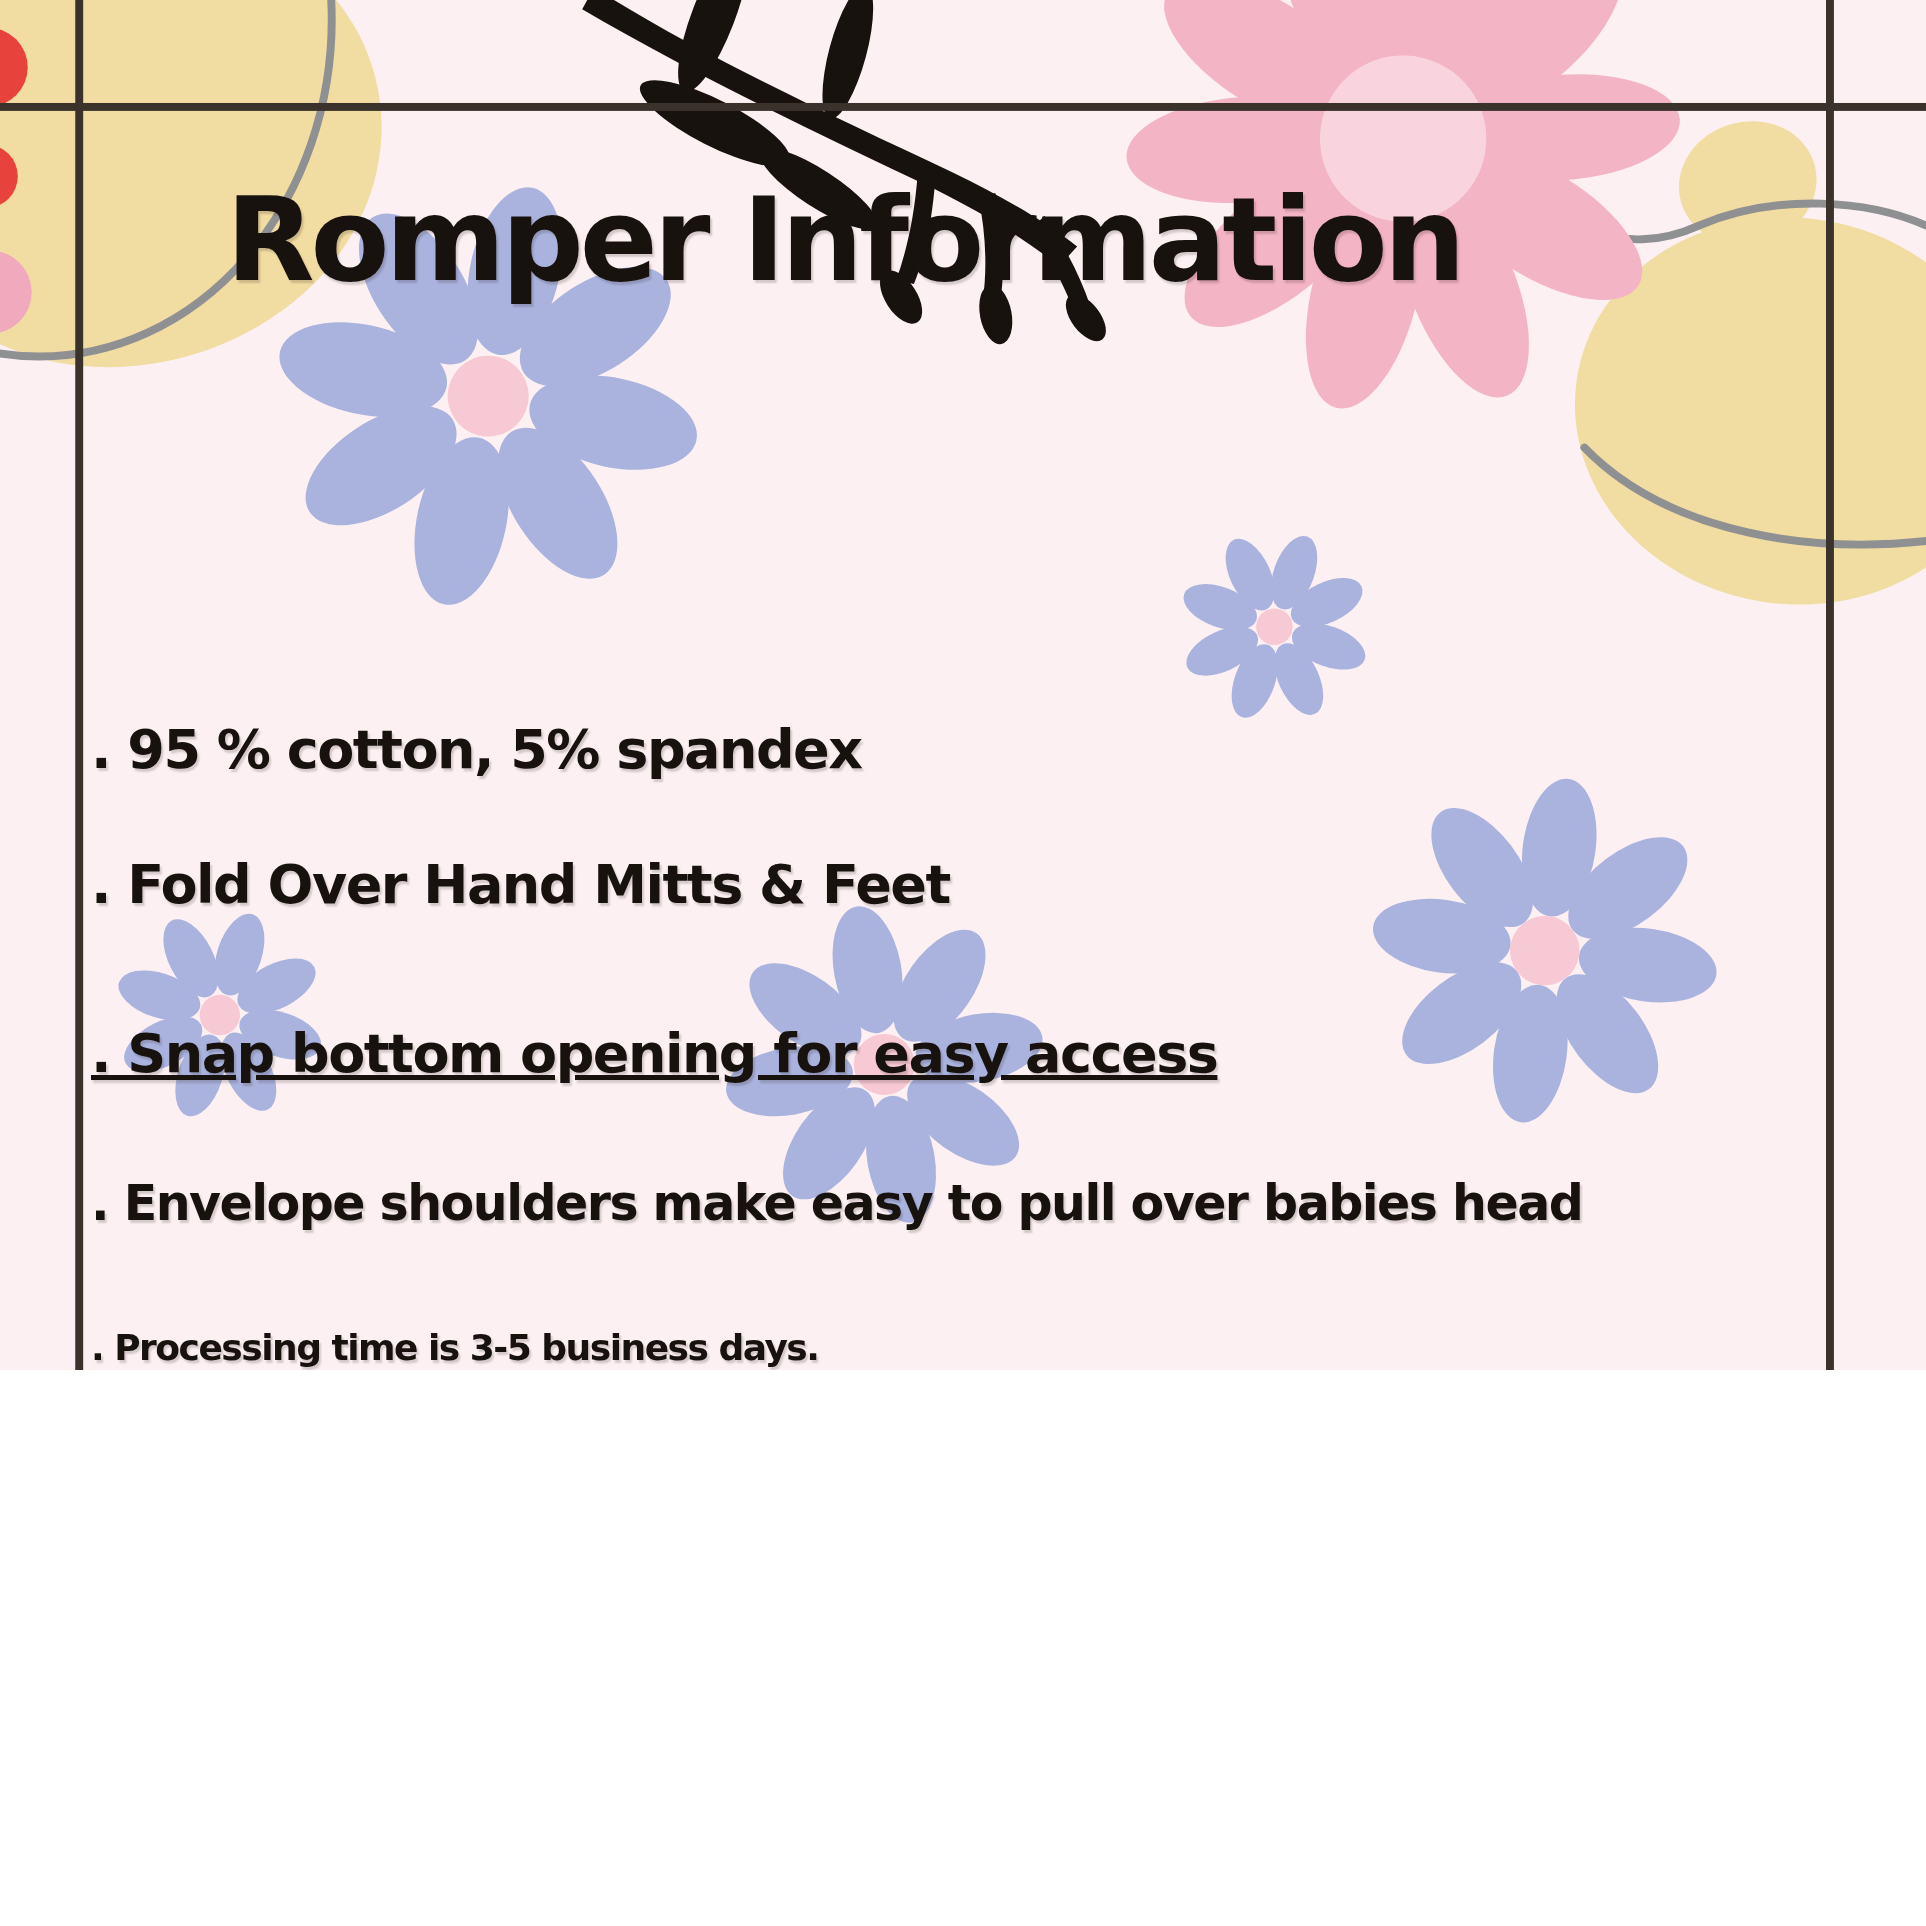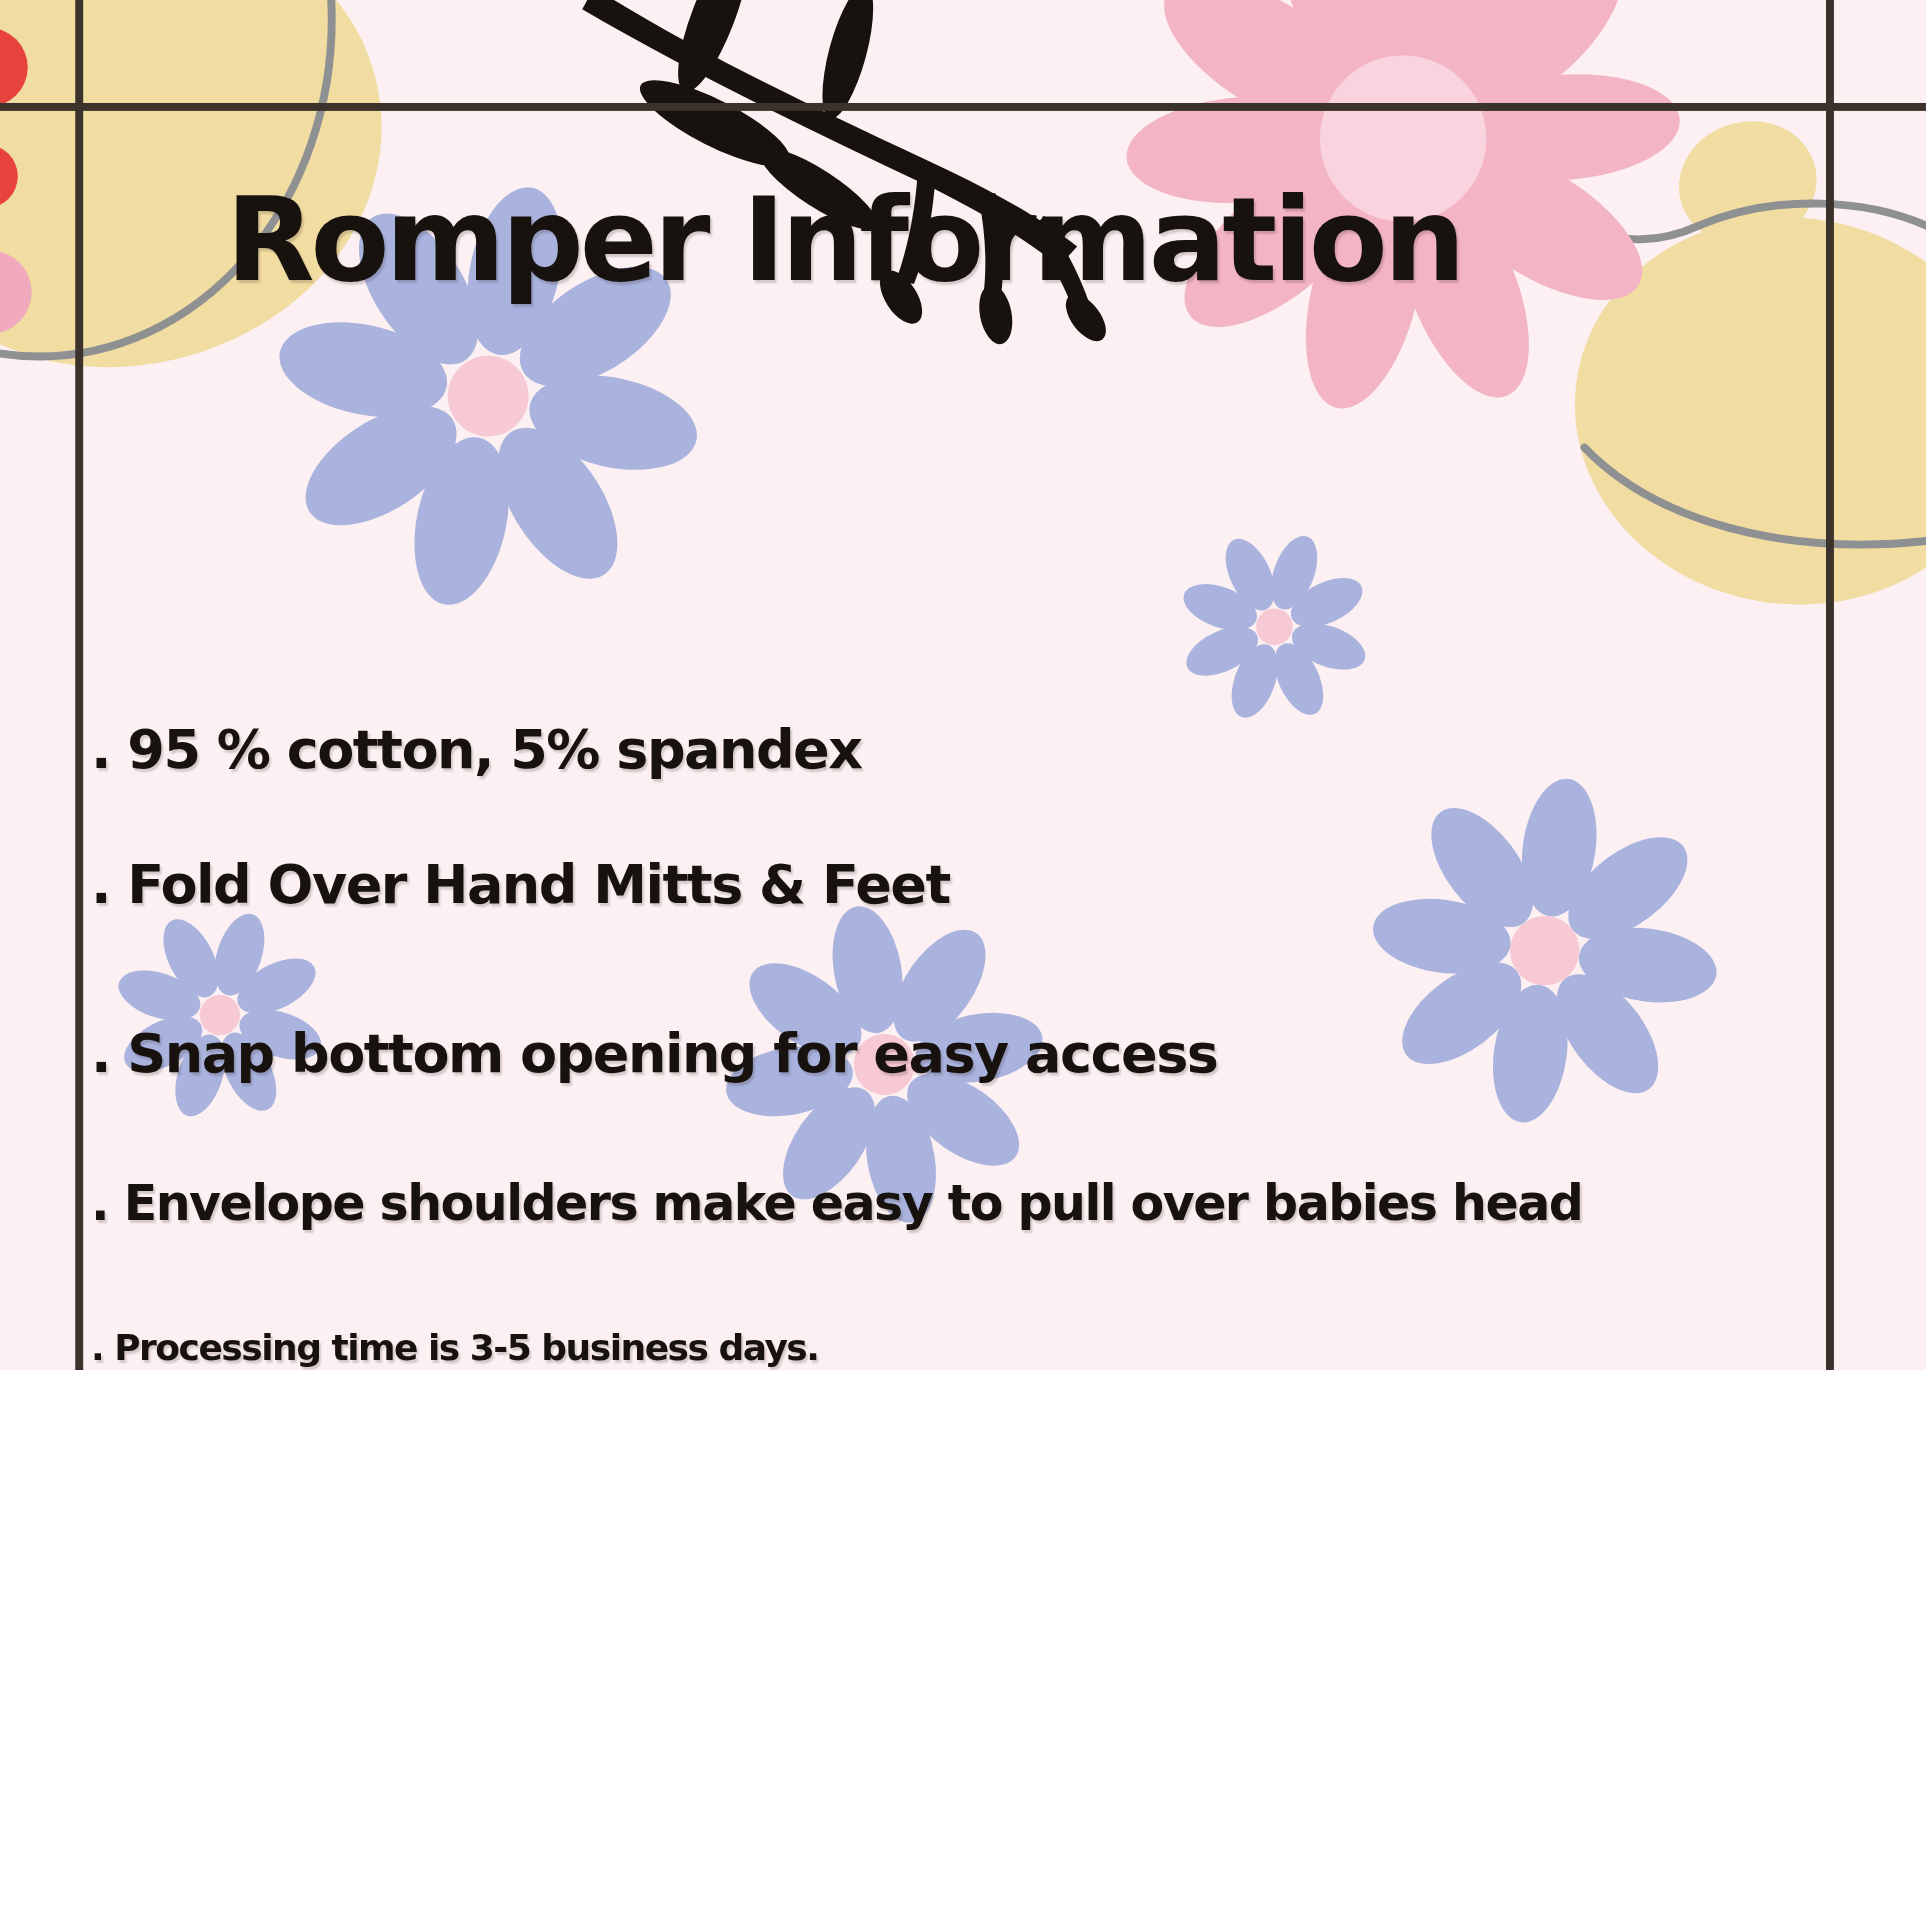--- a/index.html
+++ b/index.html
@@ -13,21 +13,21 @@
     background:var(--bg); font-family:"DejaVu Sans", sans-serif;
   }
   .deco{position:absolute; inset:0; width:1927px; height:1927px;}
   .txt{position:absolute; color:var(--ink); font-weight:700; white-space:nowrap;
        text-shadow:2px 3px 2px rgba(40,20,20,0.18); line-height:1.05;}
   .title{left:226px; top:180px; font-size:115px; letter-spacing:-4px;}
   .b{left:91px; letter-spacing:-1.5px;}
   .b1{top:545px;  font-size:54px;}
   .b2{top:722px;  font-size:54px;}
   .b3{top:857px;  font-size:54px;}
-  .b4{top:1026px; font-size:54px;}
+  .b4{top:1026px; font-size:54px;text-decoration:underline;}
   .b5{top:1178px; font-size:49px;text-align:right;}
   .b6{top:1329px; font-size:36px;text-align:right;}
   .b7{top:1481px; font-size:46px;}
 </style>
 </head>
 <body>
 
 <div class="canvas">
 
   <svg class="deco" viewBox="0 0 1946 1946" aria-hidden="true">

